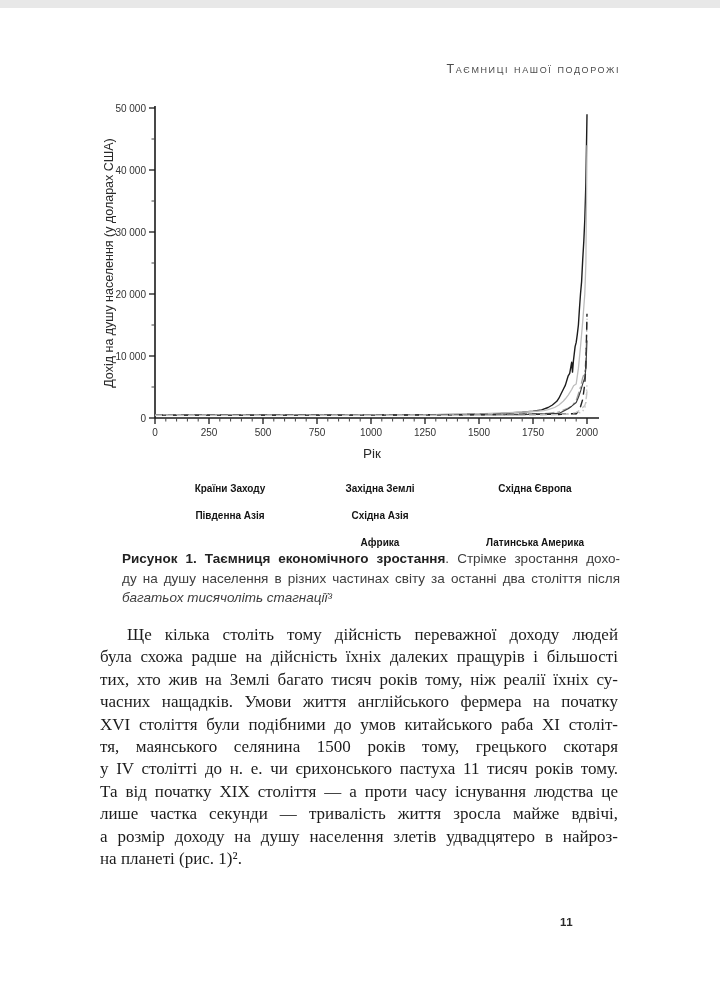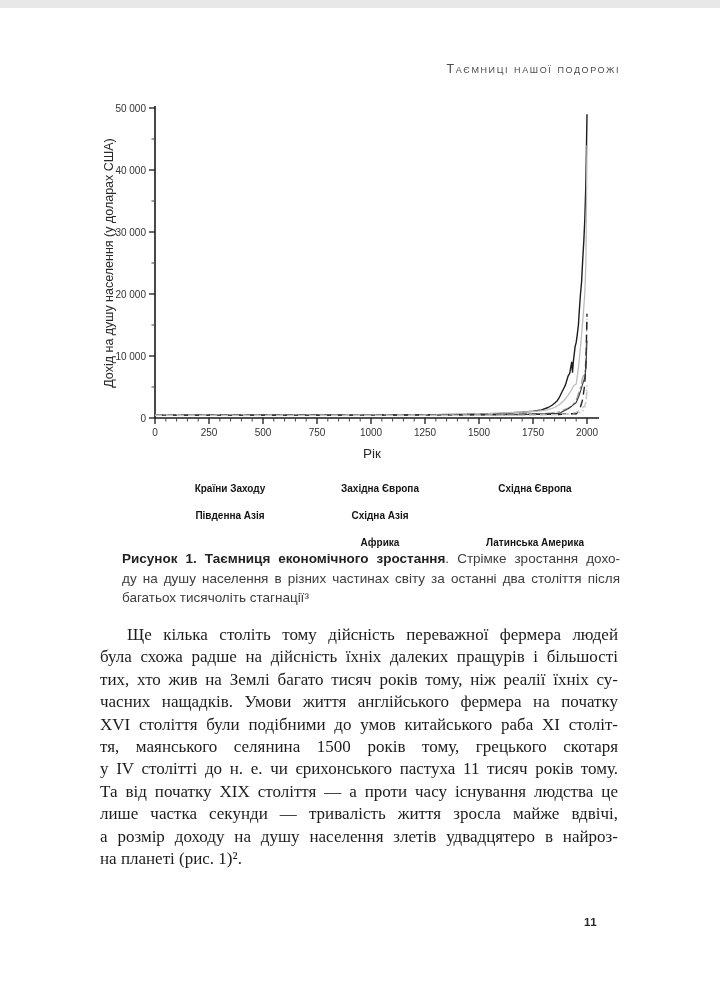--- a/index.html
+++ b/index.html
@@ -26,33 +26,33 @@
   }
   .legend-item{display:flex;align-items:center;gap:8px;height:22px;flex-direction:column;}
   .legend-item.col2{grid-column:2;}
   .legend-label{font-size:10px;font-weight:bold;color:#141414;white-space:nowrap;}
   
   .caption{
     position:absolute;left:122px;top:541px;width:498px;
     font-size:13.5px;line-height:19.5px;color:#3d3d3d;
   }
   .caption .cap-line{text-align:justify;text-align-last:justify;}
-  .caption .cap-line.last{text-align:center;text-align-last:left;}
+  .caption .cap-line.last{text-align:center;text-align-last:left;font-style:italic;}
   .caption b{color:#222;}
   
   .body-text{
     position:absolute;left:100px;top:616px;width:518px;
     font-family:"Liberation Serif",serif;font-size:17px;line-height:22.4px;color:#1c1c1c;
   }
   .bl{text-align:justify;text-align-last:justify;white-space:normal;}
   .bl.indent{text-indent:27px;}
   .bl.last{text-align:left;text-align-last:left;}
   
   .page-number{
-    position:absolute;left:584px;top:908px;
+    position:absolute;left:560px;top:908px;
     font-size:11.5px;color:#2a2a2a;font-weight:bold;letter-spacing:.5px;
   }
 </style>
 </head>
 <body>
 
 <div class="page">
 
   <div class="running-header">Таємниці нашої подорожі</div>
 
@@ -147,21 +147,21 @@
       <div class="legend-item">
         <svg width="34" height="8">
           <line x1="1" y1="4" x2="33" y2="4" stroke="#1c1c1c" stroke-width="1.6"></line>
         </svg>
         <span class="legend-label">Країни Заходу</span>
       </div>
       <div class="legend-item">
         <svg width="34" height="8">
           <line x1="1" y1="4" x2="33" y2="4" stroke="#bdbdbd" stroke-width="1.6"></line>
         </svg>
-        <span class="legend-label">Західна Європа</span>
+        <span class="legend-label">Західна Землі</span>
       </div>
       <div class="legend-item">
         <svg width="34" height="8">
           <line x1="1" y1="4" x2="33" y2="4" stroke="#a3a3a3" stroke-width="1.6" stroke-dasharray="2.5 3 9 3"></line>
         </svg>
         <span class="legend-label">Східна Європа</span>
       </div>
       <div class="legend-item">
         <svg width="34" height="8">
           <line x1="1" y1="4" x2="33" y2="4" stroke="#c7c7c7" stroke-width="1.6" stroke-dasharray="1.4 2.8"></line>
@@ -188,21 +188,21 @@
       </div>
     </div>
 
   <div class="caption">
     <div class="cap-line"><b>Рисунок 1. Таємниця економічного зростання</b><span>. Стрімке зростання дохо-</span></div>
     <div class="cap-line">ду на душу населення в різних частинах світу за останні два століття після</div>
     <div class="cap-line last">багатьох тисячоліть стагнації³</div>
   </div>
 
   <div class="body-text" id="bodytext">
-      <div class="bl indent">Ще кілька століть тому дійсність переважної фермера людей</div>
+      <div class="bl indent">Ще кілька століть тому дійсність переважної доходу людей</div>
       <div class="bl">була схожа радше на дійсність їхніх далеких пращурів і більшості</div>
       <div class="bl">тих, хто жив на Землі багато тисяч років тому, ніж реалії їхніх су-</div>
       <div class="bl">часних нащадків. Умови життя англійського фермера на початку</div>
       <div class="bl">XVI століття були подібними до умов китайського раба XI століт-</div>
       <div class="bl">тя, маянського селянина 1500 років тому, грецького скотаря</div>
       <div class="bl">у IV столітті до н. е. чи єрихонського пастуха 11 тисяч років тому.</div>
       <div class="bl">Та від початку XIX століття — а проти часу існування людства це</div>
       <div class="bl">лише частка секунди — тривалість життя зросла майже вдвічі,</div>
       <div class="bl">а розмір доходу на душу населення злетів удвадцятеро в найроз-</div>
       <div class="bl last">на планеті (рис. 1)².</div>

